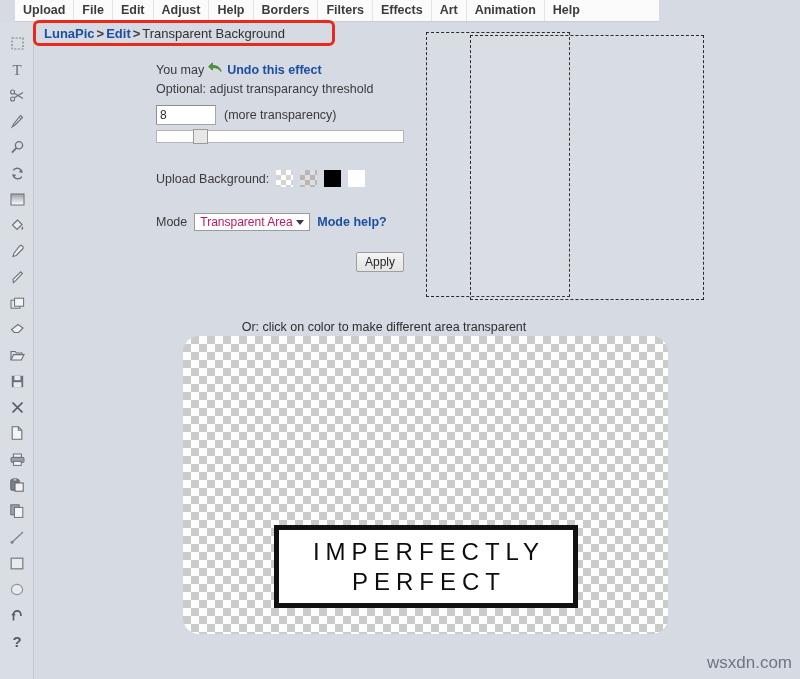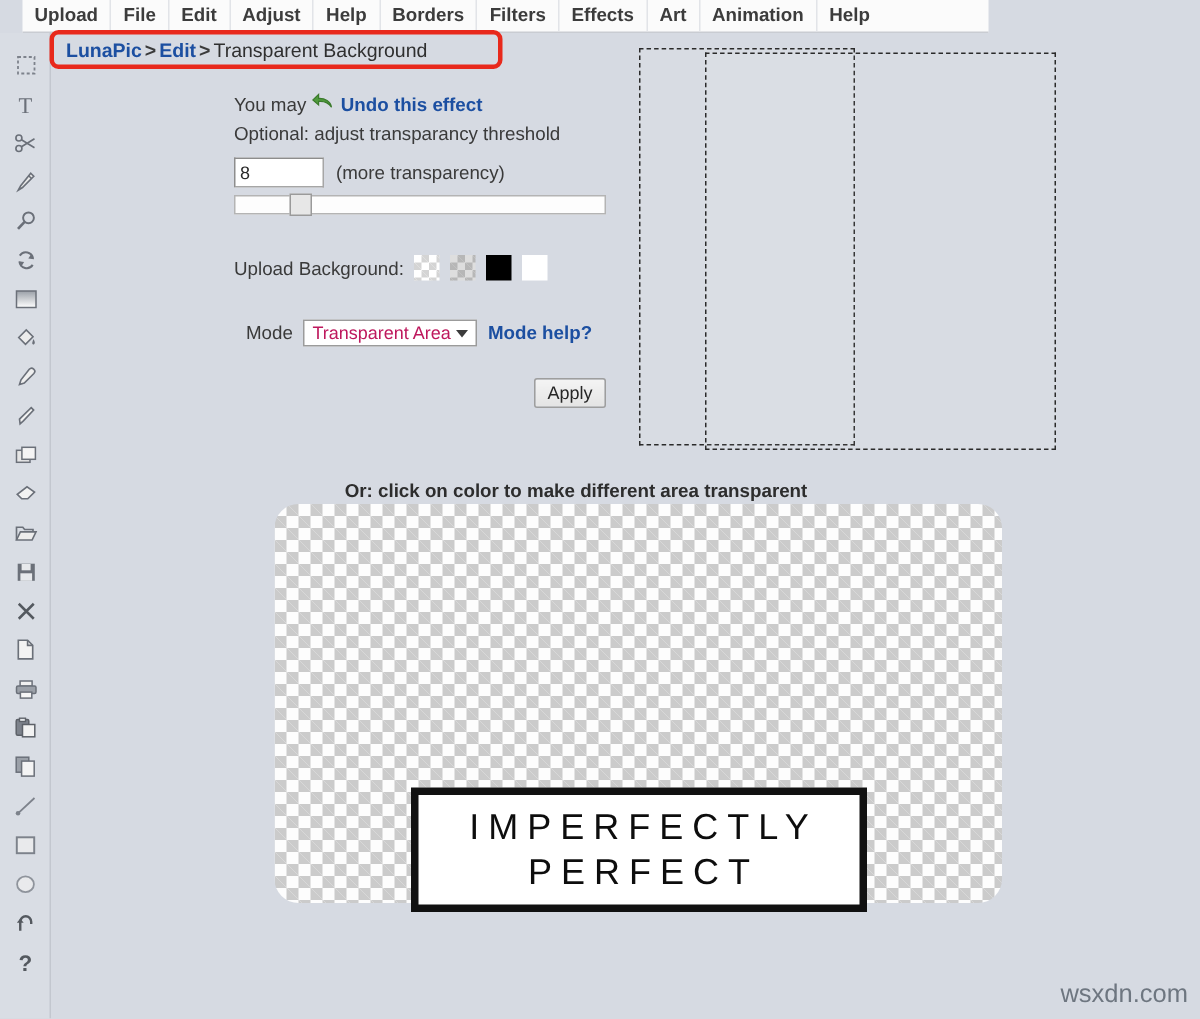--- a/index.html
+++ b/index.html
@@ -181,21 +181,20 @@
     background-position: 0 0, 5px 5px;
   }
   .swatch.solid-black { background: #000000; }
   .swatch.solid-white { background: #ffffff; }
 
   #mode-row {
     margin-top: 26px;
     display: flex;
     align-items: center;
     gap: 7px;
-    margin-left: 8px;
   }
   #mode-select {
     position: relative;
     width: 116px;
     height: 18px;
     background: #ffffff;
     border: 1px solid #9b9b9b;
     box-sizing: border-box;
     font-size: 12px;
     color: #be185d;
@@ -250,27 +249,27 @@
   #dashed-a { left: 0; top: 0; width: 144px; height: 265px; }
   #dashed-b { left: 44px; top: 3px; width: 234px; height: 265px; }
 
   
   #canvas-caption {
     position: absolute;
     left: 0; top: 320px;
     width: 768px;
     text-align: center;
     font-size: 12.5px;
-    font-weight: bold;
+    font-weight: normal;
     color: #2d2d2d;
   }
   #canvas {
     position: absolute;
     left: 183px; top: 336px;
-    width: 485px; height: 266px;
+    width: 485px; height: 298px;
     background-image:
       linear-gradient(45deg, #cbcbcb 25%, transparent 25%, transparent 75%, #cbcbcb 75%),
       linear-gradient(45deg, #cbcbcb 25%, #fdfdfd 25%, #fdfdfd 75%, #cbcbcb 75%);
     background-size: 16px 16px;
     background-position: 0 0, 8px 8px;
     cursor: crosshair;
     border-radius: 16px;
   }
   #sign {
     position: absolute;

